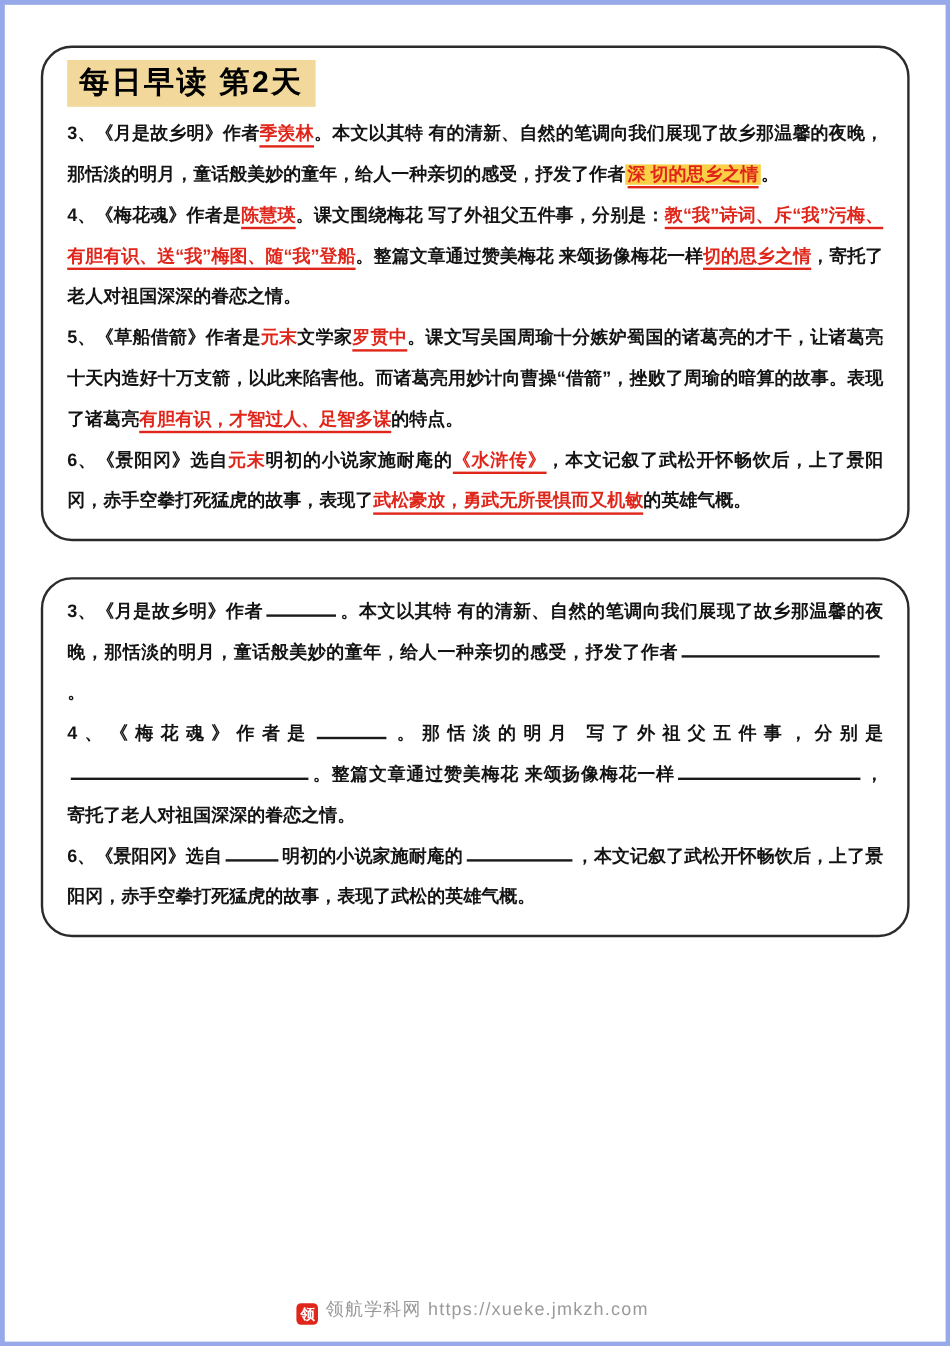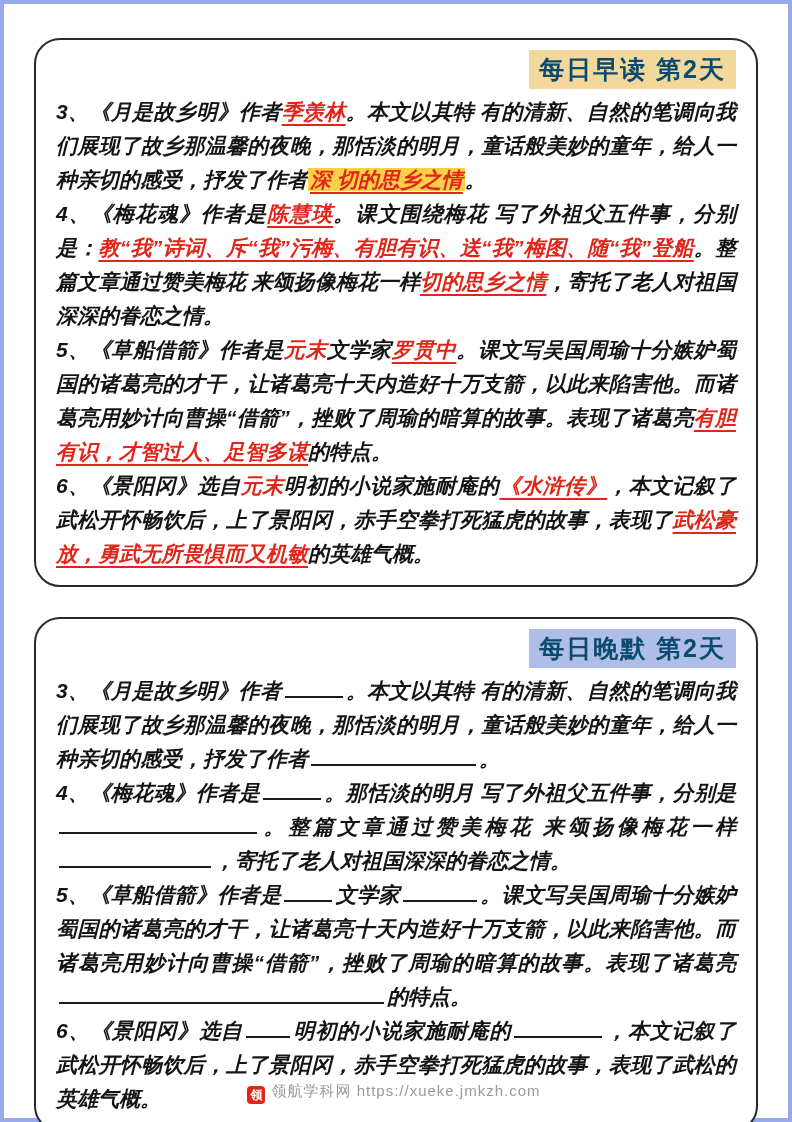--- a/index.html
+++ b/index.html
@@ -19,39 +19,38 @@
     padding: 34px 30px 0 30px;
   }
   .box {
     border: 2.5px solid #2b2b2b;
     border-radius: 26px;
     padding: 10px 20px 14px 20px;
     background: #fff;
   }
   .box2 { margin-top: 30px; }
   .box-title {
-    text-align: right;
+    text-align: left;
     font-size: 25px;
     font-weight: 700;
-    color: #0c4a6e;
+    color: #000000;
     letter-spacing: 2px;
     margin-bottom: 6px;
     line-height: 36px;
   }
   .title-hl {
     display: inline-block;
     padding: 1px 10px 2px 10px;
   }
   .box-body {
-    font-size: 21px;
+    font-size: 15px;
     font-weight: 700;
     color: #141414;
     line-height: 34px;
     text-align: justify;
-    font-style: italic;
   }
   .para { margin: 0; }
   .seg-n { color: #141414; }
   .seg-r { color: var(--red, #e0261a); }
   .seg-ru {
     color: var(--red, #e0261a);
     text-decoration: underline;
     text-decoration-thickness: 2px;
     text-underline-offset: 5px;
   }
@@ -108,27 +107,23 @@
     </h2>
     <div class="box-body">
         <p class="para"><span class="seg-n">3、《月是故乡明》作者</span><span class="seg-ru">季羡林</span><span class="seg-n">。本文以其特 有的清新、自然的笔调向我们展现了故乡那温馨的夜晚，那恬淡的明月，童话般美妙的童年，给人一种亲切的感受，抒发了作者</span><span class="seg-rh">深 切的思乡之情</span><span class="seg-n">。</span></p>
         <p class="para"><span class="seg-n">4、《梅花魂》作者是</span><span class="seg-ru">陈慧瑛</span><span class="seg-n">。课文围绕梅花 写了外祖父五件事，分别是：</span><span class="seg-ru">教“我”诗词、斥“我”污梅、有胆有识、送“我”梅图、随“我”登船</span><span class="seg-n">。整篇文章通过赞美梅花 来颂扬像梅花一样</span><span class="seg-ru">切的思乡之情</span><span class="seg-n">，寄托了老人对祖国深深的眷恋之情。</span></p>
         <p class="para"><span class="seg-n">5、《草船借箭》作者是</span><span class="seg-r">元末</span><span class="seg-n">文学家</span><span class="seg-ru">罗贯中</span><span class="seg-n">。课文写吴国周瑜十分嫉妒蜀国的诸葛亮的才干，让诸葛亮十天内造好十万支箭，以此来陷害他。而诸葛亮用妙计向曹操“借箭”，挫败了周瑜的暗算的故事。表现了诸葛亮</span><span class="seg-ru">有胆有识，才智过人、足智多谋</span><span class="seg-n">的特点。</span></p>
         <p class="para"><span class="seg-n">6、《景阳冈》选自</span><span class="seg-r">元末</span><span class="seg-n">明初的小说家施耐庵的</span><span class="seg-ru">《水浒传》</span><span class="seg-n">，本文记叙了武松开怀畅饮后，上了景阳冈，赤手空拳打死猛虎的故事，表现了</span><span class="seg-ru">武松豪放，勇武无所畏惧而又机敏</span><span class="seg-n">的英雄气概。</span></p>
       </div>
   </section>
 
   <section class="box box2">
-    <h2 class="box-title">
-      <span class="title-hl" style="background: rgb(174, 190, 233);">每日晚默  第2天</span>
-    </h2>
     <div class="box-body">
         <p class="para"><span class="seg-n">3、《月是故乡明》作者</span><span class="seg-blank" style="width: 58px;"></span><span class="seg-n">。本文以其特 有的清新、自然的笔调向我们展现了故乡那温馨的夜晚，那恬淡的明月，童话般美妙的童年，给人一种亲切的感受，抒发了作者</span><span class="seg-blank" style="width: 165px;"></span><span class="seg-n">。</span></p>
         <p class="para"><span class="seg-n">4、《梅花魂》作者是</span><span class="seg-blank" style="width: 58px;"></span><span class="seg-n">。那恬淡的明月 写了外祖父五件事，分别是</span><span class="seg-blank" style="width: 198px;"></span><span class="seg-n">。整篇文章通过赞美梅花 来颂扬像梅花一样</span><span class="seg-blank" style="width: 152px;"></span><span class="seg-n">，寄托了老人对祖国深深的眷恋之情。</span></p>
-        <p class="para"><span class="seg-n">5、《草船借箭》作者是</span><span class="seg-blank" style="width: 48px;"></span><span class="seg-n">文学家</span><span class="seg-blank" style="width: 74px;"></span><span class="seg-n">。课文写吴国周瑜十分嫉妒蜀国的诸葛亮的才干，让诸葛亮十天内造好十万支箭，以此来陷害他。而诸葛亮用妙计向曹操“借箭”，挫败了周瑜的暗算的故事。表现了诸葛亮</span><span class="seg-blank" style="width: 325px;"></span><span class="seg-n">的特点。</span></p>
         <p class="para"><span class="seg-n">6、《景阳冈》选自</span><span class="seg-blank" style="width: 44px;"></span><span class="seg-n">明初的小说家施耐庵的</span><span class="seg-blank" style="width: 88px;"></span><span class="seg-n">，本文记叙了武松开怀畅饮后，上了景阳冈，赤手空拳打死猛虎的故事，表现了武松</span><span class="seg-n">的英雄气概。</span></p>
       </div>
   </section>
 
   <footer class="footer">
     <span class="logo">领</span><span>领航学科网 https://xueke.jmkzh.com</span>
   </footer>
 
 </div>
 

